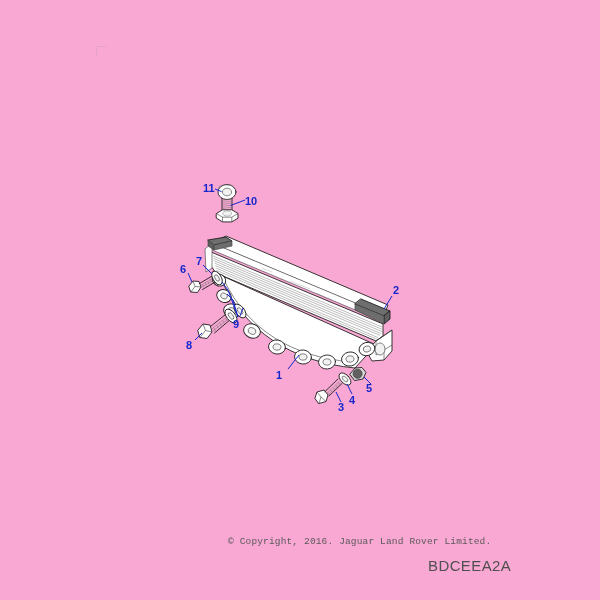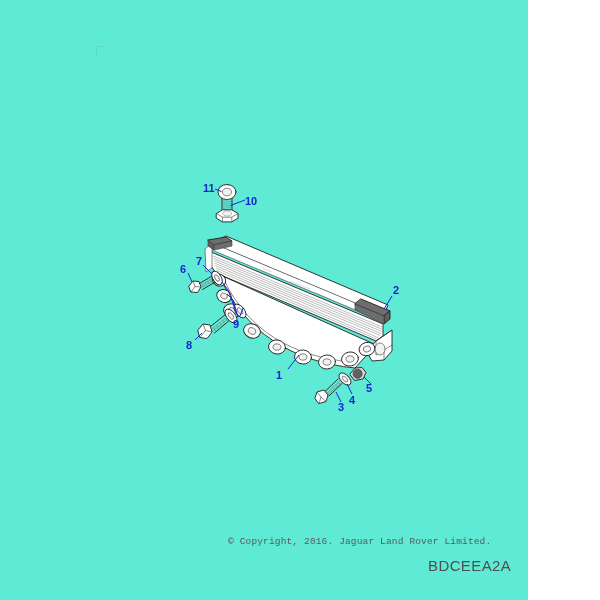--- a/index.html
+++ b/index.html
@@ -6,23 +6,23 @@
   html, body {
     margin: 0;
     padding: 0;
     background: #ffffff;
   }
   body {
     font-family: "Liberation Sans", sans-serif;
   }
   #page {
     position: relative;
-    width: 528px;
+    width: 600px;
     height: 600px;
-    background: #5eead4;
+    background: #f9a8d4;
     overflow: hidden;
   }
   #diagram-svg {
     position: absolute;
     left: 0;
     top: 0;
     width: 600px;
     height: 600px;
     display: block;
   }

